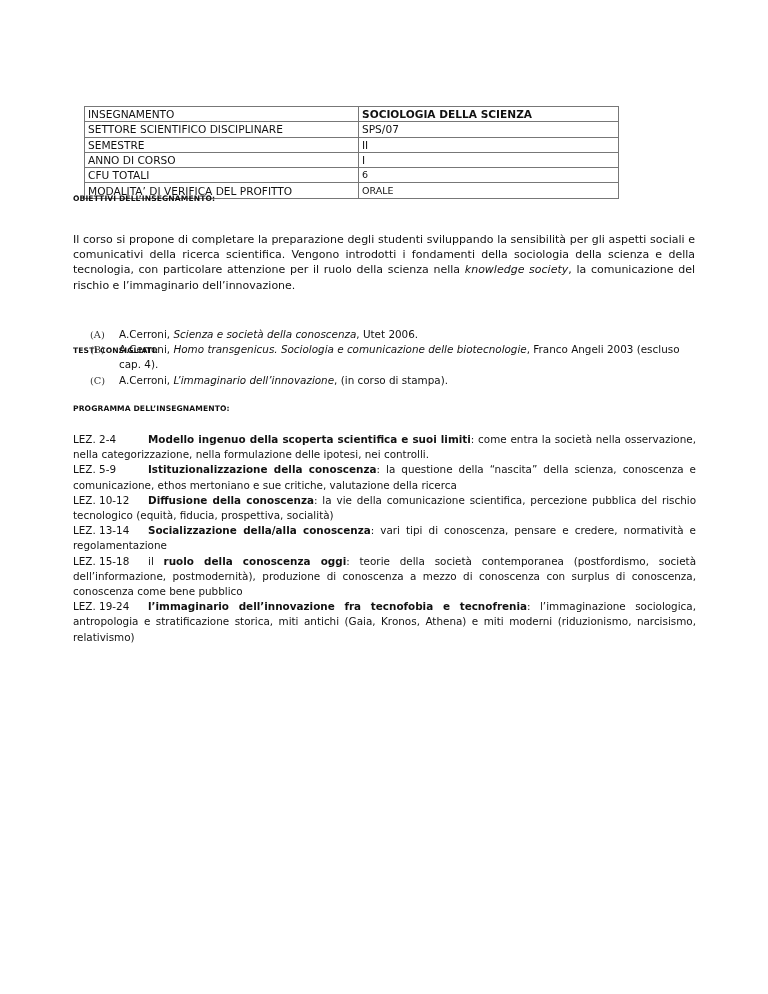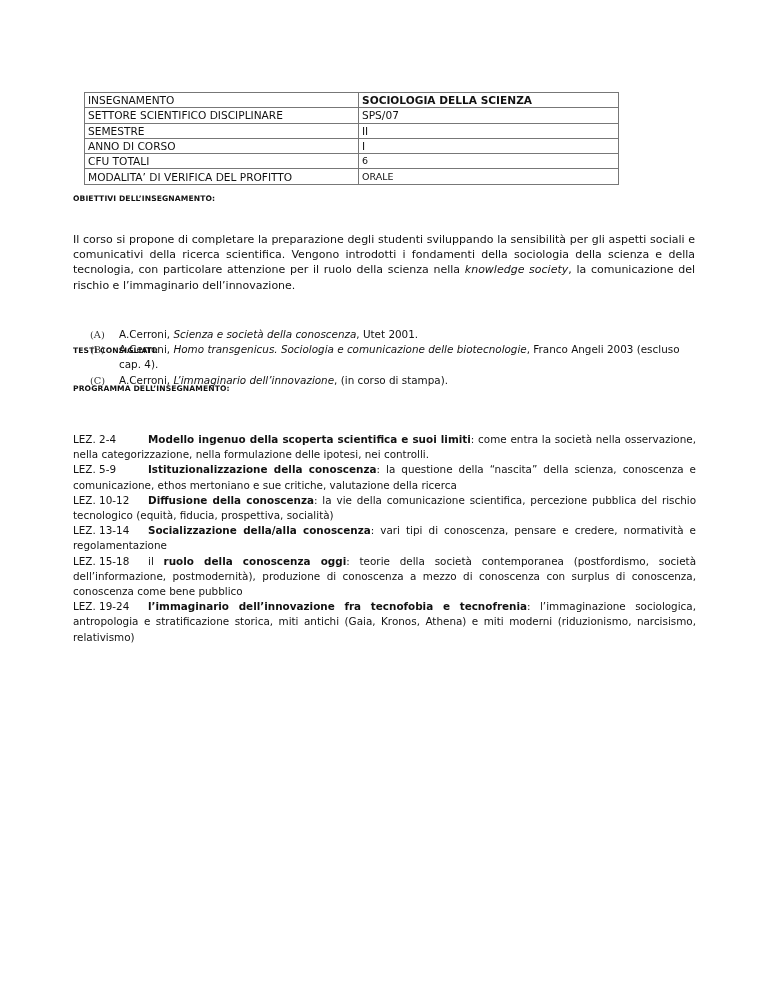--- a/index.html
+++ b/index.html
@@ -1,21 +1,21 @@
 <!DOCTYPE html>
 <html><head>
 <meta charset="utf-8">
 <style>
   html, body { margin:0; padding:0; background:#ffffff; }
   body { width:768px; height:994px; position:relative; overflow:hidden;
          font-family:"DejaVu Sans", sans-serif; color:#111; }
   .page { position:absolute; left:0; top:0; width:768px; height:994px; }
 
   
-  table.info { position:absolute; left:84px; top:92px; width:535px;
+  table.info { position:absolute; left:84px; top:106px; width:535px;
                border-collapse:collapse; border:1.5px solid #888; }
   table.info td { border:1px solid #777; height:14.3px; padding:0 0 0 3px;
                   font-size:10.6px; line-height:14px; white-space:nowrap; vertical-align:middle; }
   table.info td.k { width:270px; }
   table.info td.v { }
   table.info td.v.bold { font-weight:bold; }
   table.info td.v.small { font-size:9.5px; }
 
   .sec-head { position:absolute; left:73px; font-size:7.6px; font-weight:bold;
               letter-spacing:0.1px; }
@@ -69,31 +69,31 @@
   </table>
 
   <div class="sec-head" style="top:194px;">OBIETTIVI DELL’INSEGNAMENTO:</div>
 
   <div class="para" style="top:232px;"><span>Il corso si propone di completare la preparazione degli studenti sviluppando la sensibilità per gli aspetti sociali e comunicativi della ricerca scientifica. Vengono introdotti i fondamenti della sociologia della scienza e della tecnologia, con particolare attenzione per il ruolo della scienza nella </span><i>knowledge society</i><span>, la comunicazione del rischio e l’immaginario dell’innovazione.</span></div>
 
   <div class="sec-head" style="top:330px;margin-top:16px;">TESTI CONSIGLIATI:</div>
 
   <ul class="refs">
     <li>
-      <span class="lbl">(A)</span><span>A.Cerroni, </span><i>Scienza e società della conoscenza</i><span>, Utet 2001.</span>
+      <span class="lbl">(A)</span><span>A.Cerroni, </span><i>Scienza e società della conoscenza</i><span>, Utet 2006.</span>
     </li>
     <li>
       <span class="lbl">(B)</span><span>A.Cerroni, </span><i>Homo transgenicus. Sociologia e comunicazione delle biotecnologie</i><span>, Franco Angeli 2003 (escluso cap. 4).</span>
     </li>
     <li>
       <span class="lbl">(C)</span><span>A.Cerroni, </span><i>L’immaginario dell’innovazione</i><span>, (in corso di stampa).</span>
     </li>
   </ul>
 
-  <div class="sec-head" style="top:384px;">PROGRAMMA DELL’INSEGNAMENTO:</div>
+  <div class="sec-head" style="top:404px;">PROGRAMMA DELL’INSEGNAMENTO:</div>
 
   <div class="prog">
     <div class="lez"><span class="num">LEZ. 2-4</span><span></span><b>Modello ingenuo della scoperta scientifica e suoi limiti</b><span>: come entra la società nella osservazione, nella categorizzazione, nella formulazione delle ipotesi, nei controlli.</span></div>
     <div class="lez"><span class="num">LEZ. 5-9</span><span></span><b>Istituzionalizzazione della conoscenza</b><span>: la questione della “nascita” della scienza, conoscenza e comunicazione, ethos mertoniano e sue critiche, valutazione della ricerca</span></div>
     <div class="lez"><span class="num">LEZ. 10-12</span><span></span><b>Diffusione della conoscenza</b><span>: la vie della comunicazione scientifica, percezione pubblica del rischio tecnologico (equità, fiducia, prospettiva, socialità)</span></div>
     <div class="lez"><span class="num">LEZ. 13-14</span><span></span><b>Socializzazione della/alla conoscenza</b><span>: vari tipi di conoscenza, pensare e credere, normatività e regolamentazione</span></div>
     <div class="lez"><span class="num">LEZ. 15-18</span><span>il </span><b>ruolo della conoscenza oggi</b><span>: teorie della società contemporanea (postfordismo, società dell’informazione, postmodernità), produzione di conoscenza a mezzo di conoscenza con surplus di conoscenza, conoscenza come bene pubblico</span></div>
     <div class="lez"><span class="num">LEZ. 19-24</span><span></span><b>l’immaginario dell’innovazione fra tecnofobia e tecnofrenia</b><span>: l’immaginazione sociologica, antropologia e stratificazione storica, miti antichi (Gaia, Kronos, Athena) e miti moderni (riduzionismo, narcisismo, relativismo)</span></div>
   </div>
 

